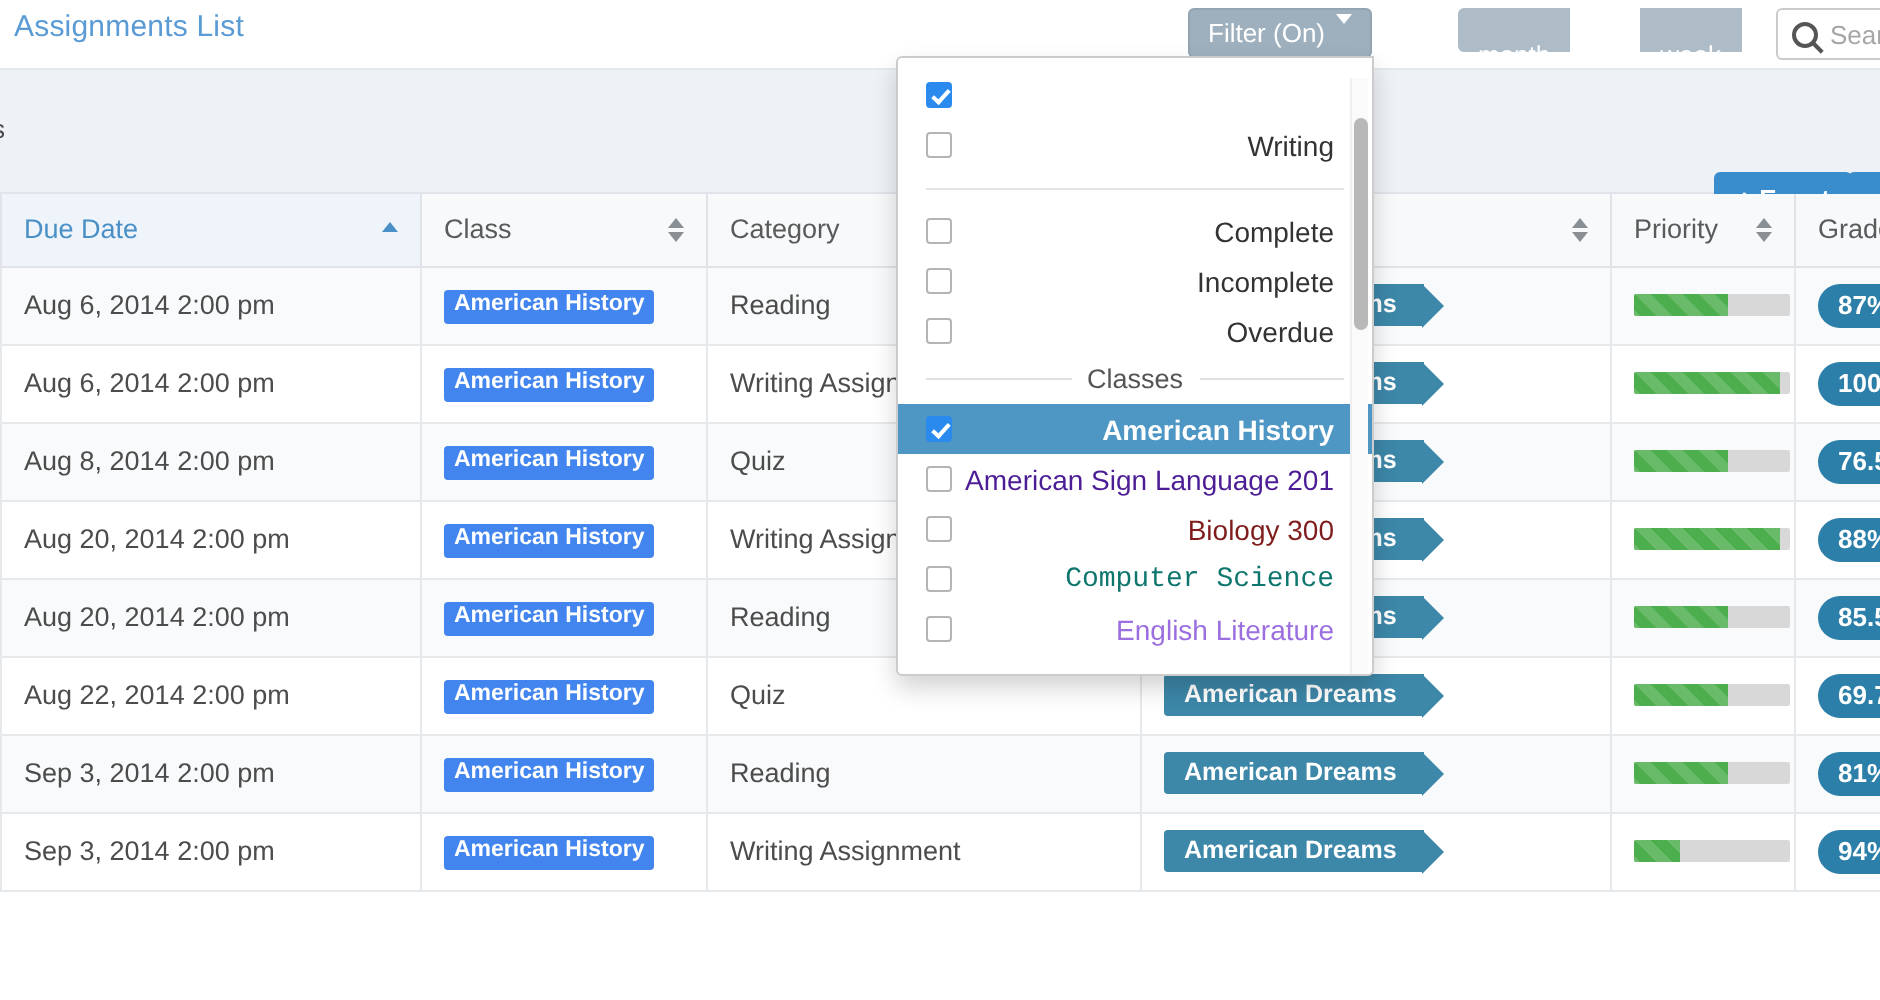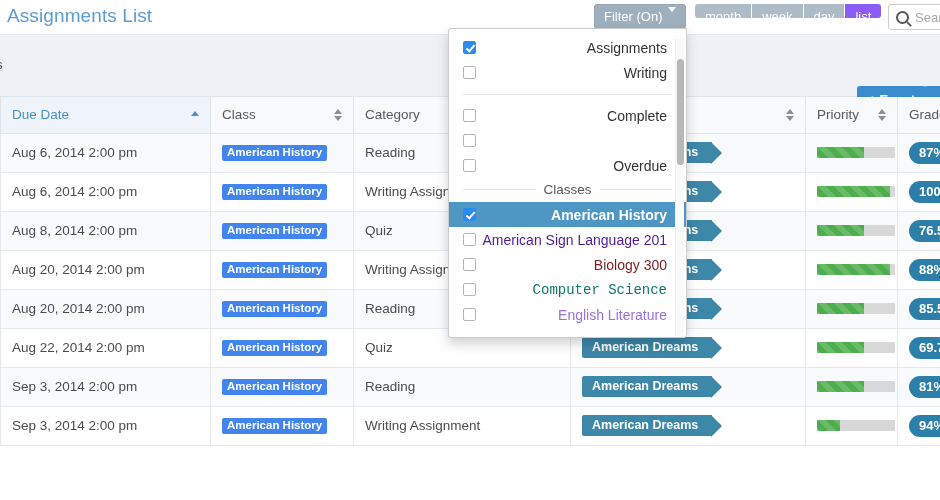--- a/index.html
+++ b/index.html
@@ -12,21 +12,21 @@
   }
   #app { position: relative; width: 940px; height: 500px; overflow: hidden; }
 
   
   .topbar {
     position: absolute; top: 0; left: 0; width: 940px; height: 34px;
     background: #fff;
   }
   .page-title {
     position: absolute; left: 7px; top: 5px;
-    font-size: 19px; color: #5b9bd5; font-weight: 400;
+    font-size: 15px; color: #5b9bd5; font-weight: 400;
     letter-spacing: .1px;
   }
   .filter-btn {
     position: absolute; left: 594px; top: 4px;
     height: 25px; padding: 0 9px;
     background: #9eb0bd; color: #fff;
     border: 1px solid #93a5b2; border-radius: 3px;
     font-size: 13px; line-height: 23px;
     display: flex; align-items: flex-start; gap: 5px;
     cursor: pointer; white-space: nowrap;
@@ -38,22 +38,23 @@
     border-top: 5px solid #fff;
     margin-top: 2px;
   }
   .viewgroup {
     position: absolute; left: 695px; top: 4px;
     display: flex; height: 25px;
   }
   .viewgroup .vbtn {
     background: #adbcc6; color: #fff;
     font-size: 13px; line-height: 25px; height: 14px;
-    padding: 0 10px; cursor: pointer;
+    padding: 11px 10px; cursor: pointer;
     border-right: 1px solid #fff;
+    margin-left: 34px;
   }
   .viewgroup .vbtn:first-child { border-radius: 3px 0 0 3px; }
   .viewgroup .vbtn:last-child { border-radius: 0 3px 3px 0; border-right: none; }
   .viewgroup .vbtn.active { background: #8b5cf6; }
   .searchbox {
     position: absolute; left: 888px; top: 4px;
     height: 26px; width: 120px;
     border: 1px solid #ccc; border-radius: 3px;
     background: #fff; display: flex; align-items: center;
     padding: 0 7px; gap: 6px; overflow: hidden;
@@ -418,35 +419,35 @@
             <td><span class="grade-pill">94%</span></td>
           </tr>
         </tbody>
     </table>
   </div>
 
   <div class="dropdown">
     <div id="dd-types">
         <div class="dd-item">
           <span class="cb checked"></span>
-          <span class="lbl">Assignments</span>
         </div>
         <div class="dd-item">
           <span class="cb"></span>
           <span class="lbl">Writing</span>
         </div>
       </div>
     <div class="dd-sep"></div>
     <div id="dd-status">
         <div class="dd-item">
           <span class="cb"></span>
           <span class="lbl">Complete</span>
         </div>
         <div class="dd-item">
           <span class="cb"></span>
+          <span class="lbl">Incomplete</span>
         </div>
         <div class="dd-item">
           <span class="cb"></span>
           <span class="lbl">Overdue</span>
         </div>
       </div>
     <div class="dd-header">
       <span class="ln"></span>
       <span class="txt">Classes</span>
       <span class="ln"></span>

